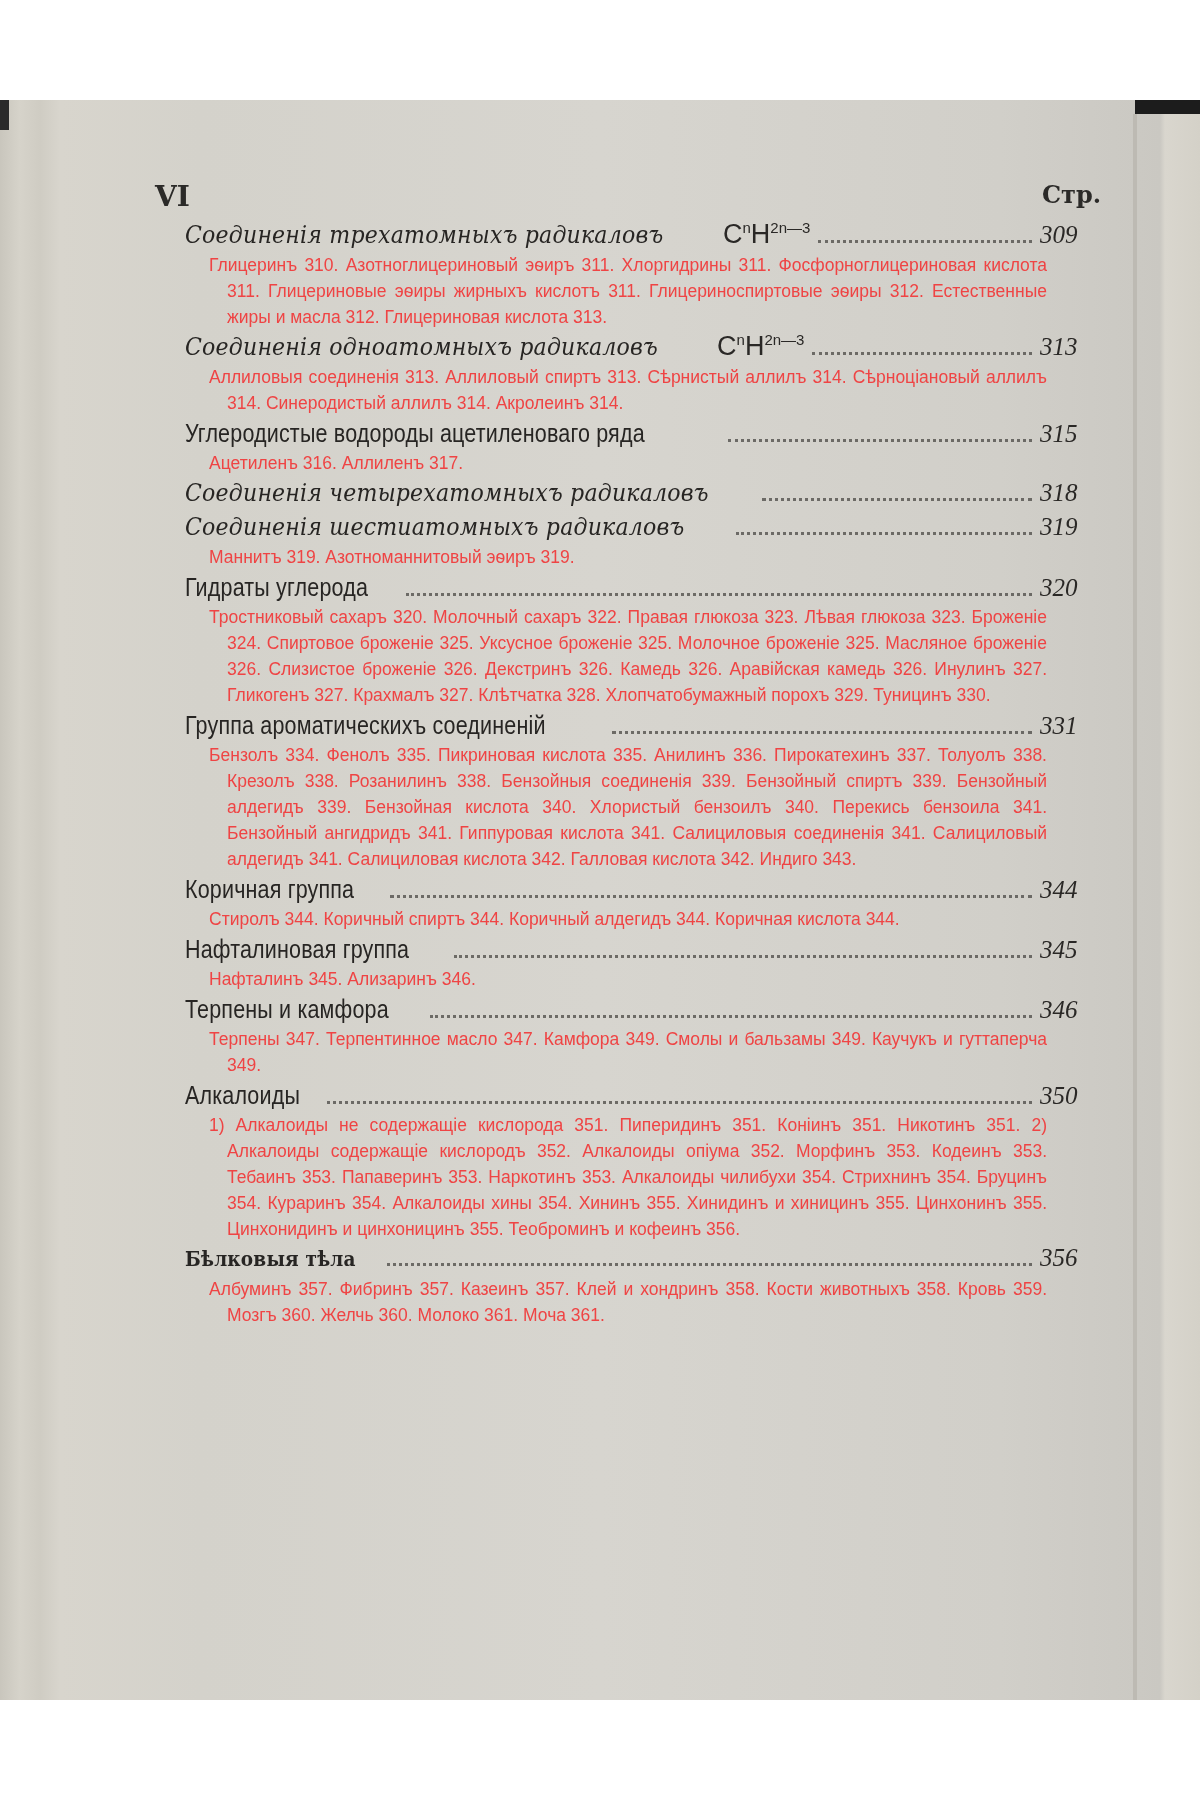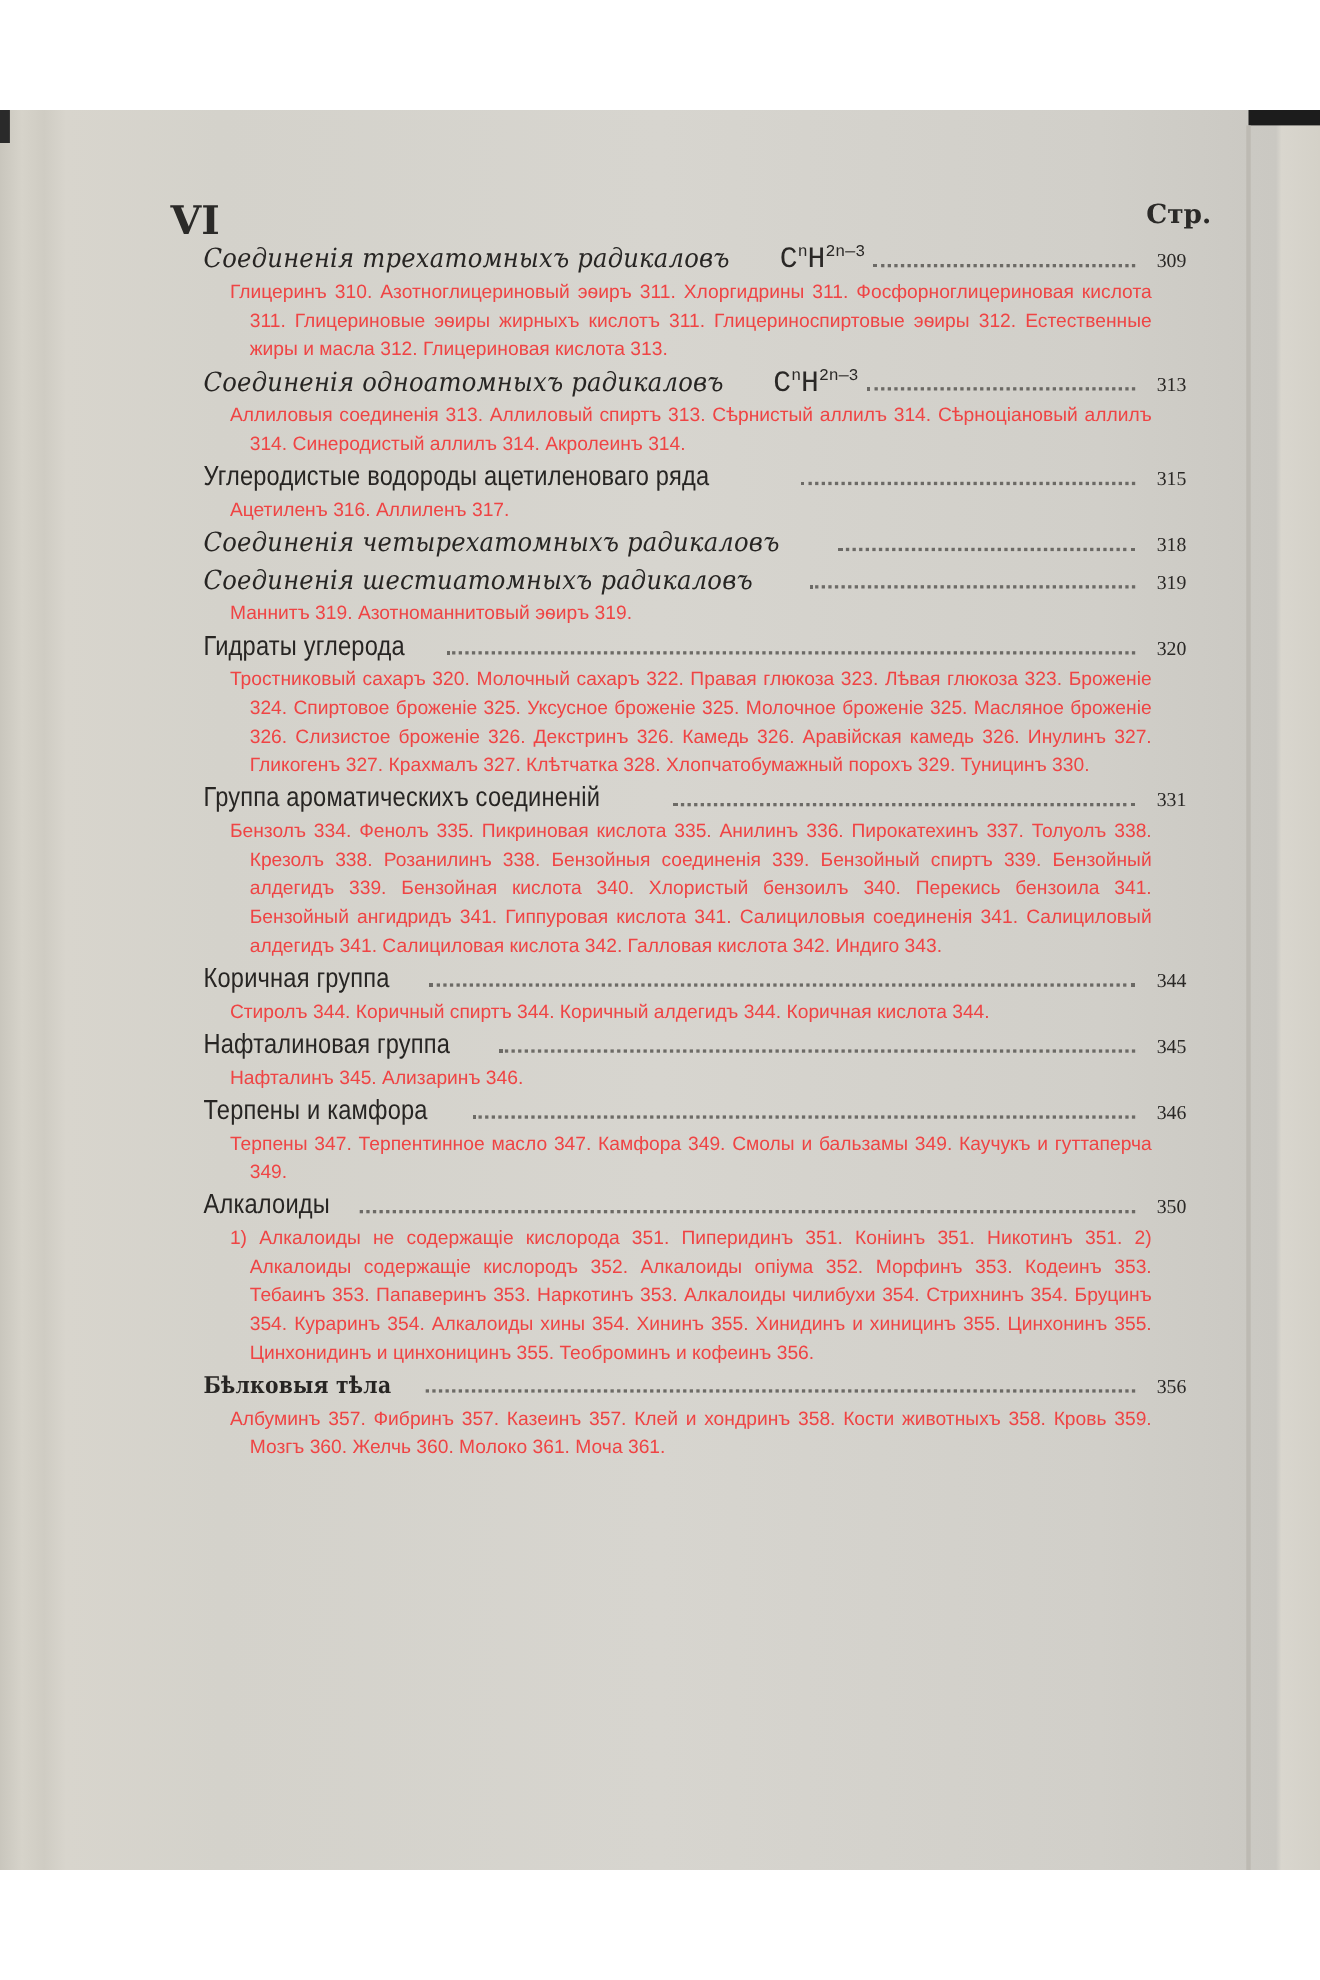--- a/index.html
+++ b/index.html
@@ -7,33 +7,33 @@
     width:1200px; height:1800px; background:#ffffff; position:relative; overflow:hidden;
     font-family:"DejaVu Serif", "Liberation Serif", serif; color:#2a2826;
   }
   .page {
     position:absolute; left:0; top:100px; width:1200px; height:1600px;
     background: linear-gradient(90deg, #c9c6bd 0px, #d6d3ca 20px, #cfccc3 40px, #d8d5cd 60px, #d4d2cb 200px, #d7d5cf 600px, #d1cfc9 1000px, #cac8c2 1160px, #d9d6ce 1165px, #d4d1c8 1200px);
   }
   .spine-dark { position:absolute; left:0; top:100px; width:9px; height:30px; background:#2a2a2a; }
   .corner-dark { position:absolute; left:1135px; top:100px; width:65px; height:14px; background:#1c1c1c; }
   .right-edge { position:absolute; left:1133px; top:114px; width:4px; height:1586px; background:#bdbab3; }
-  .roman { position:absolute; left:155px; top:180px; font-size:36px; font-weight:bold; color:#2b2a28; }
+  .roman { position:absolute; left:155px; top:180px; font-size:28px; font-weight:bold; color:#2b2a28; }
   .str { position:absolute; left:1042px; top:180px; font-size:24px; font-weight:bold; color:#2b2a28; }
 
   .toc { position:absolute; left:185px; top:218px; width:905px; }
   .entry { position:relative; }
   .head-row { display:flex; align-items:baseline; white-space:nowrap; }
   .head { font-size:25px; line-height:34px; color:#272523; font-family:"Liberation Sans", sans-serif; letter-spacing:0.2px; transform:scaleX(0.86); transform-origin:left; }
   .head.italic { font-style:italic; font-family:"DejaVu Serif", serif; font-size:24px; transform:scaleX(0.92); }
   .head.bold { font-weight:bold; font-family:"DejaVu Serif", serif; font-size:21px; transform:scaleX(0.88); }
-  .formula { font-family:Liberation Mono, monospace; font-size:27px; margin-left:4px; }
+  .formula { font-family:Liberation Sans, sans-serif; font-size:27px; margin-left:18px; }
   .formula sup { font-size:15px; }
   .leader { flex:1; border-bottom:3px dotted #4a4844; margin:0 8px 8px 8px; opacity:0.75; min-width:40px; }
-  .pg { font-size:18px; font-family:"Liberation Serif", serif; color:#2a2826; min-width:50px; text-align:center; }
+  .pg { font-size:25px; font-family:"Liberation Serif", serif; color:#2a2826; min-width:50px; text-align:left;font-style:italic; }
   .sub { font-size:17.5px; line-height:26px; padding-left:24px; text-indent:-18px; margin-left:18px; width:820px; text-align:justify; font-family:"Liberation Sans", sans-serif; color:#ef4444; }
 </style>
 </head>
 <body>
 
 <div class="page"></div>
 <div class="spine-dark"></div>
 <div class="corner-dark"></div>
 <div class="right-edge"></div>
 

